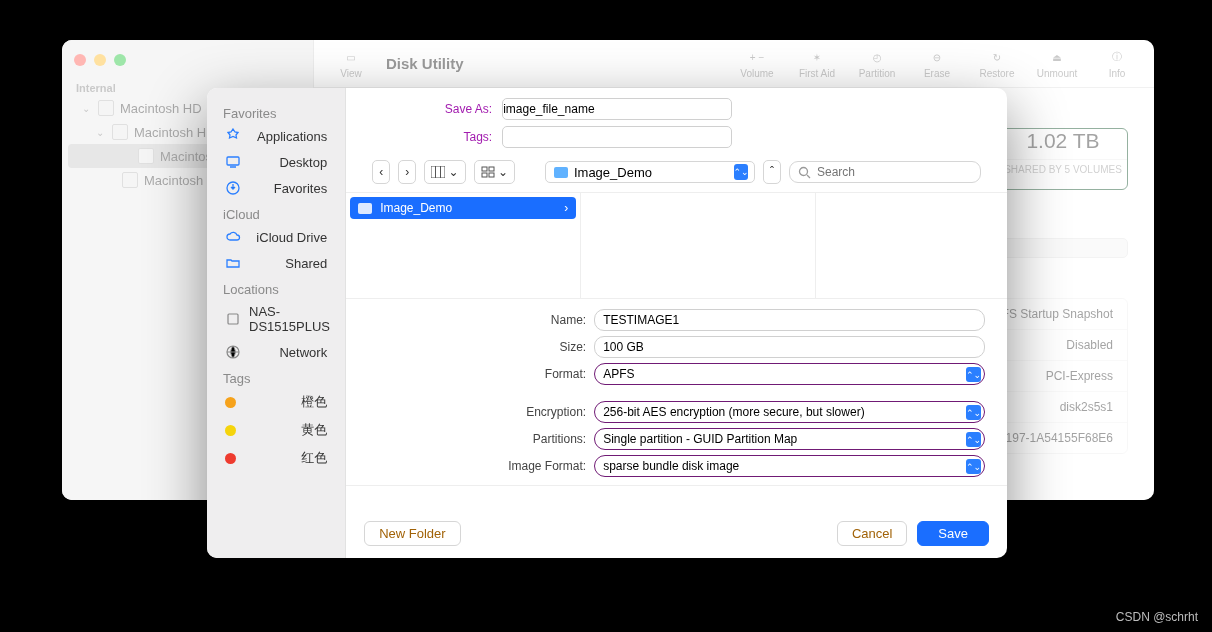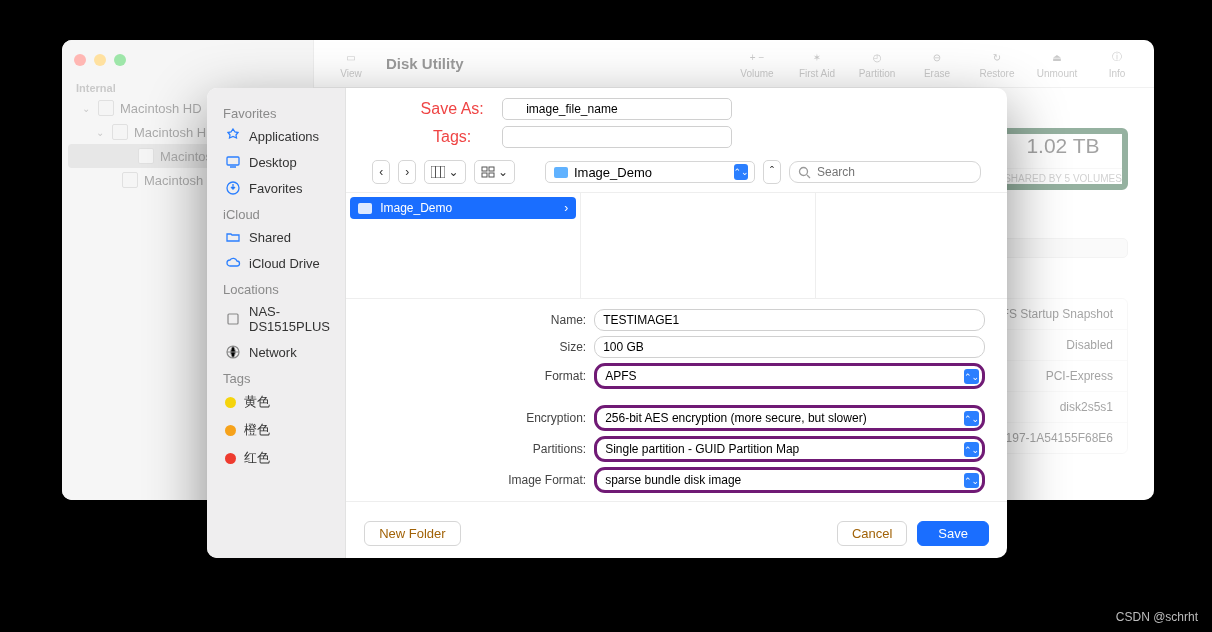--- a/index.html
+++ b/index.html
@@ -40,21 +40,21 @@
   .du-toolbar{
     height:48px; border-bottom:1px solid #e0e0e0; display:flex; align-items:center;
     padding:0 12px; gap:10px; color:#555;
   }
   .tb-btn{display:flex;flex-direction:column;align-items:center;font-size:10px;color:#888;gap:2px;width:50px;}
   .tb-ic{width:18px;height:18px;display:flex;align-items:center;justify-content:center;color:#888;}
   .du-title{font-weight:600;font-size:15px;color:#222;}
   .tb-spacer{flex:1;}
   
   .du-content{flex:1;padding:28px 26px; position:relative;}
-  .du-capacity{position:absolute; right:26px; top:40px; width:130px; height:62px; border:6px solid #14532d; border-radius:6px; display:flex; flex-direction:column; align-items:center; justify-content:space-between;}
+  .du-capacity{position:absolute; right:26px; top:40px; width:130px; height:62px; border:1px solid #14532d; border-radius:6px; display:flex; flex-direction:column; align-items:center; justify-content:flex-start;}
   .du-cap-val{font-size:21px;color:#333;}
   .du-cap-sub{font-size:10px;color:#999;margin-top:6px;border-top:1px solid #eee;padding-top:4px;width:100%;text-align:center;}
 
   .du-bar{margin-top:122px;height:20px;background:#f3f3f3;border:1px solid #e5e5e5;border-radius:5px;}
   .du-table{margin-top:40px;border:1px solid #eee;border-radius:6px;}
   .du-row{display:flex;justify-content:space-between;padding:8px 14px;border-bottom:1px solid #f1f1f1;font-size:12px;}
   .du-row:last-child{border-bottom:none;}
   .du-row-k{color:#666;} .du-row-v{color:#333;}
 
   
@@ -67,50 +67,50 @@
     box-shadow:0 20px 60px rgba(0,0,0,.45);
     display:flex;
     font-size:13px;
     overflow:hidden;
   }
   .sheet-sidebar{
     width:182px; background:#efeeef; padding:12px 8px; overflow:hidden;
     border-right:1px solid #e2e2e2;
   }
   .ss-label{font-size:13px;color:#8a8a8a;font-weight:400;padding:6px 8px 2px;}
-  .ss-item{display:flex;align-items:center;gap:8px;padding:5px 10px;border-radius:5px;color:#333;}
+  .ss-item{display:flex;align-items:center;gap:8px;padding:5px 10px;border-radius:5px;color:#333;justify-content:space-between;}
   .ss-item.sel{background:#d7d6d7;}
   .ss-ico{width:16px;height:16px;display:inline-flex;align-items:center;justify-content:center;}
   .tag-dot{width:11px;height:11px;border-radius:50%;border:1px solid transparent;}
 
   .sheet-main{flex:1;display:flex;flex-direction:column;}
   .sheet-top{padding:10px 26px 8px;display:flex;flex-direction:column;gap:6px;border-bottom:1px solid #eee;}
   .field-row{display:flex;align-items:center;gap:10px;}
-  .field-row label{width:80px;text-align:center;font-size:16px;color:#ef4444;margin-left:40px;}
-  .txt-input{flex:0 0 230px;border:1px solid #d0d0d0;border-radius:5px;padding:3px 23px;font-size:12px;background:#fff;}
+  .field-row label{width:80px;text-align:right;font-size:12px;color:#a21caf;margin-left:40px;}
+  .txt-input{flex:0 0 230px;border:1px solid #d0d0d0;border-radius:5px;padding:3px 0;font-size:12px;background:#fff;}
   .nav-row{display:flex;align-items:center;gap:8px;margin-top:6px;}
   .pill{border:1px solid #d6d6d6;border-radius:5px;background:#fff;height:24px;display:flex;align-items:center;padding:0 8px;font-size:12px;color:#333;}
   .pill.small{padding:0 6px;}
   .loc-select{display:flex;align-items:center;gap:6px;border:1px solid #d6d6d6;border-radius:5px;padding:2px 6px 2px 8px;background:#fff;}
   .blue-folder-ico{width:14px;height:11px;background:#60b2ff;border-radius:2px;display:inline-block;}
   .search-box{flex:1;display:flex;align-items:center;gap:6px;border:1px solid #d6d6d6;border-radius:9px;padding:3px 8px;color:#999;background:#fff;}
   .search-box input{border:none;outline:none;flex:1;font-size:12px;background:transparent;}
   .updown{width:14px;height:16px;background:#2b7fff;border-radius:3px;display:flex;align-items:center;justify-content:center;color:#fff;font-size:9px;line-height:8px;}
 
   .browser{flex:0 0 106px;display:flex;border-bottom:1px solid #eee;background:#fff;}
   .browser-col{width:235px;border-right:1px solid #eee;padding:4px;}
   .browser-item{background:#1a6eff;color:#fff;border-radius:4px;padding:4px 8px;display:flex;align-items:center;gap:8px;font-size:12px;justify-content:space-between;}
   .browser-item .left{display:flex;align-items:center;gap:8px;}
   .wfolder{width:14px;height:11px;background:rgba(255,255,255,.85);border-radius:2px;}
 
   .form-area{padding:10px 22px 8px;display:flex;flex-direction:column;gap:5px;border-bottom:1px solid #eee;}
   .form-row{display:flex;align-items:center;gap:8px;}
   .form-row label{width:218px;text-align:right;font-size:12px;color:#444;}
   .form-input{flex:1;border:1px solid #d0d0d0;border-radius:10px;padding:3px 8px;font-size:12px;background:#fff;}
-  .form-select{flex:1;border:3px solid #701a75;border-radius:11px;padding:3px 22px 3px 8px;font-size:12px;background:#fff;position:relative;}
+  .form-select{flex:1;border:1px solid #701a75;border-radius:11px;padding:3px 22px 3px 8px;font-size:12px;background:#fff;position:relative;}
   .sel-arrows{position:absolute;right:3px;top:3px;width:15px;height:15px;background:#2b7fff;border-radius:3px;color:#fff;font-size:9px;display:flex;align-items:center;justify-content:center;line-height:8px;}
   .form-gap{height:6px;}
 
   .sheet-footer{margin-top:auto;padding:12px 18px;display:flex;align-items:center;gap:10px;}
   .btn{border:1px solid #d6d6d6;background:#fff;border-radius:6px;padding:4px 14px;font-size:13px;color:#a16207;cursor:pointer;}
   .btn.primary{background:#1a6eff;border-color:#1a6eff;color:#fff;padding:4px 20px;}
   .footer-spacer{flex:1;}
 
   .watermark{position:absolute;bottom:8px;right:14px;color:#bdbdbd;font-size:12px;}
 
@@ -244,32 +244,32 @@
             <path stroke="#2b7fff" stroke-width="1.3" d="M8 4v5m-2-2 2 2 2-2"></path>
           </svg>
         </span>
       <span>Favorites</span>
     </div>
 
     <div class="ss-label">iCloud</div>
     <div class="ss-item">
       <span class="ss-ico">
           <svg width="16" height="16" viewBox="0 0 16 16">
+            <path fill="none" stroke="#2b7fff" stroke-width="1.3" d="M5 11a3 3 0 010-6 4 4 0 017 1 2.5 2.5 0 010 5H5z"></path>
+          </svg>
+        </span>
+      <span>iCloud Drive</span>
+    </div>
+    <div class="ss-item">
+      <span class="ss-ico">
+          <svg width="16" height="16" viewBox="0 0 16 16">
             <path fill="none" stroke="#2b7fff" stroke-width="1.3" d="M2 5h4l1 1h7v6H2z"></path>
           </svg>
         </span>
       <span>Shared</span>
-    </div>
-    <div class="ss-item">
-      <span class="ss-ico">
-          <svg width="16" height="16" viewBox="0 0 16 16">
-            <path fill="none" stroke="#2b7fff" stroke-width="1.3" d="M5 11a3 3 0 010-6 4 4 0 017 1 2.5 2.5 0 010 5H5z"></path>
-          </svg>
-        </span>
-      <span>iCloud Drive</span>
     </div>
 
     <div class="ss-label">Locations</div>
     <div class="ss-item">
       <span class="ss-ico">
           <svg width="16" height="16" viewBox="0 0 16 16">
             <rect x="3" y="3" width="10" height="10" rx="1" fill="none" stroke="#888" stroke-width="1.2"></rect>
           </svg>
         </span>
       <span>NAS-DS1515PLUS</span>
@@ -279,26 +279,26 @@
           <svg width="16" height="16" viewBox="0 0 16 16">
             <circle cx="8" cy="8" r="6" fill="none" stroke="#888" stroke-width="1.2"></circle>
             <path stroke="#888" stroke-width="1" d="M2 8h12M8 2c3 4 3 8 0 12M8 2c-3 4-3 8 0 12"></path>
           </svg>
         </span>
       <span>Network</span>
     </div>
 
     <div class="ss-label">Tags</div>
     <div class="ss-item">
+        <span class="tag-dot" style="background:#f6a21b"></span>
+        <span>橙色</span>
+      </div>
+    <div class="ss-item">
         <span class="tag-dot" style="background:#f5d40c"></span>
         <span>黄色</span>
-      </div>
-    <div class="ss-item">
-        <span class="tag-dot" style="background:#f6a21b"></span>
-        <span>橙色</span>
       </div>
     <div class="ss-item">
         <span class="tag-dot" style="background:#ee3b2f"></span>
         <span>红色</span>
       </div>
   </div>
 
   <div class="sheet-main">
     <div class="sheet-top">
       <div class="field-row">

